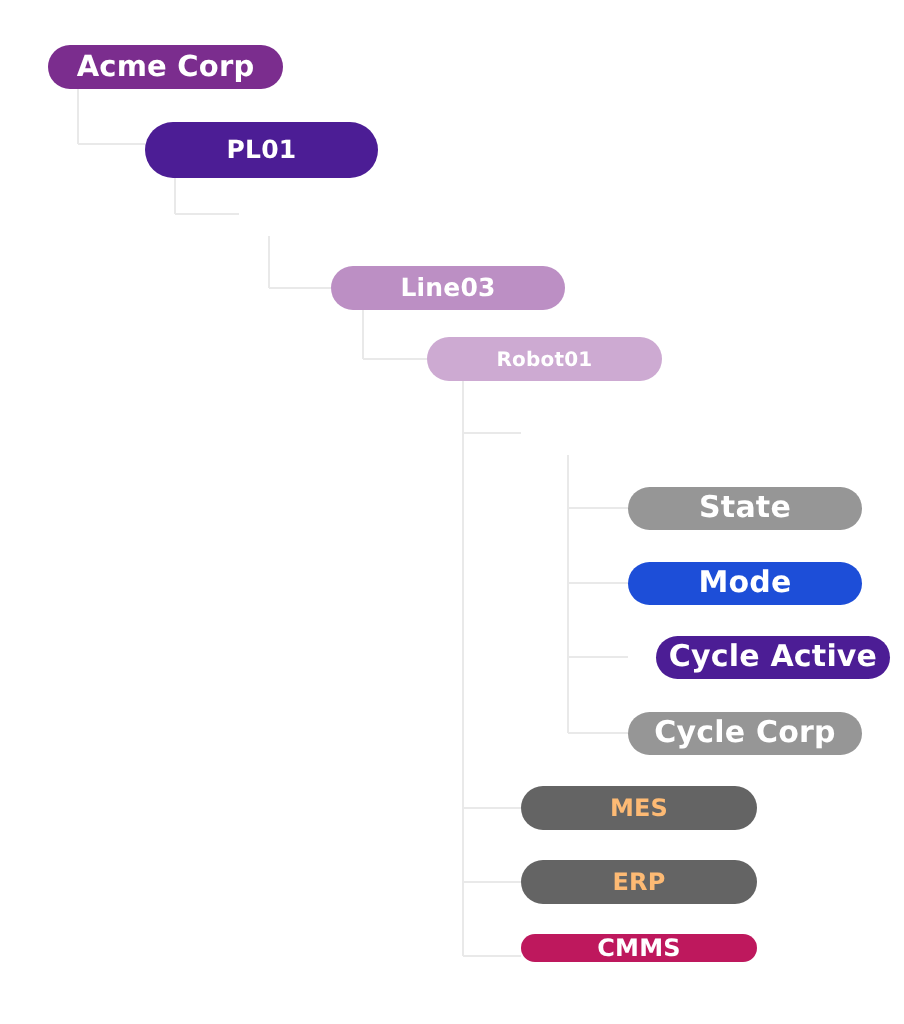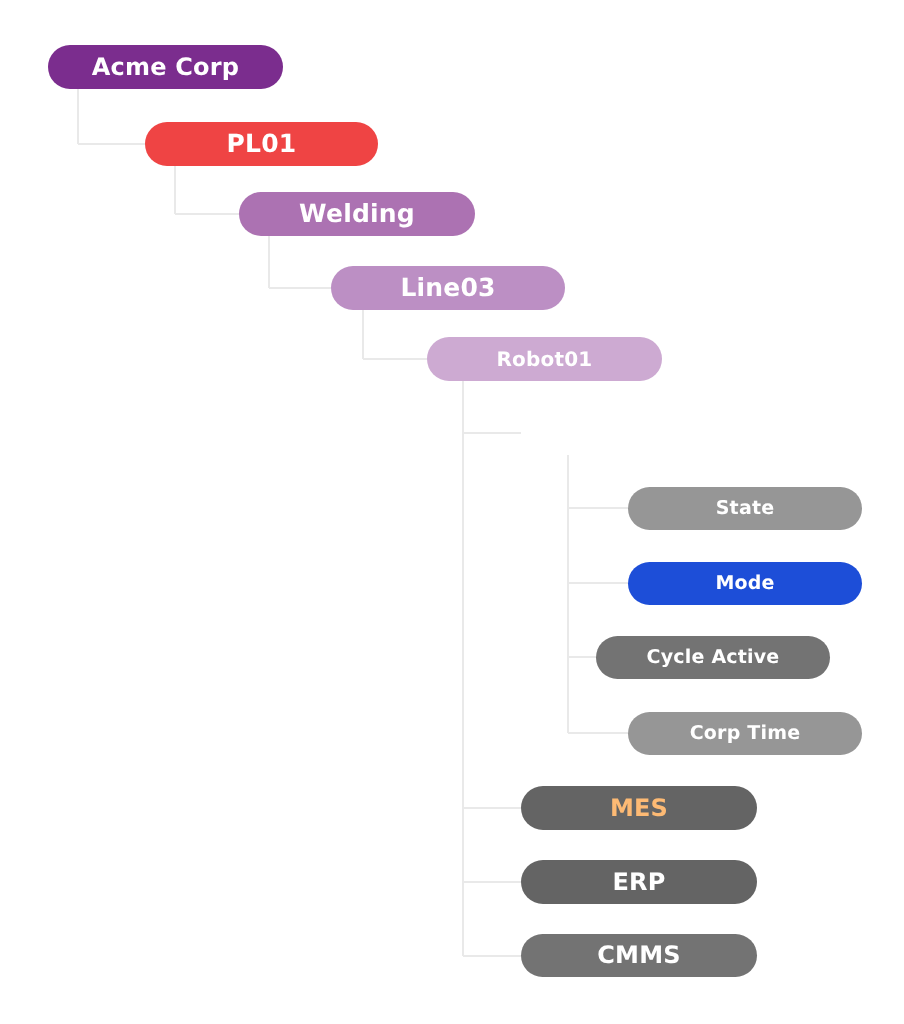--- a/index.html
+++ b/index.html
@@ -46,27 +46,27 @@
     white-space: nowrap;
     text-rendering: geometricPrecision;
     -webkit-font-smoothing: antialiased;
   }
   .node-label {
     display: block;
     line-height: 1;
     padding-bottom: 1px;
   }
   
-  .lvl-0 .node-label { font-size: 24px; }
+  .lvl-0 .node-label { font-size: 29px; }
   .lvl-1 .node-label { font-size: 25px; }
   .lvl-2 .node-label { font-size: 25px; }
   .lvl-3 .node-label { font-size: 25px; }
   .lvl-4 .node-label { font-size: 20px; }
   .lvl-5 .node-label { font-size: 24px; }
-  .lvl-6 .node-label { font-size: 19px; }
+  .lvl-6 .node-label { font-size: 30px; }
 </style>
 </head>
 <body>
 
 <div id="diagram-root">
 
   <svg id="connector-layer" viewBox="0 0 904 1024" width="904" height="1024" aria-hidden="true">
       <line x1="78" y1="89" x2="78" y2="144" stroke="#e9e9e9" stroke-width="2" stroke-linecap="butt" shape-rendering="crispEdges"></line>
       <line x1="78" y1="144" x2="145" y2="144" stroke="#e9e9e9" stroke-width="2" stroke-linecap="butt" shape-rendering="crispEdges"></line>
       <line x1="175" y1="166" x2="175" y2="214" stroke="#e9e9e9" stroke-width="2" stroke-linecap="butt" shape-rendering="crispEdges"></line>
@@ -84,48 +84,45 @@
       <line x1="568" y1="508" x2="628" y2="508" stroke="#e9e9e9" stroke-width="2" stroke-linecap="butt" shape-rendering="crispEdges"></line>
       <line x1="568" y1="583" x2="628" y2="583" stroke="#e9e9e9" stroke-width="2" stroke-linecap="butt" shape-rendering="crispEdges"></line>
       <line x1="568" y1="657" x2="628" y2="657" stroke="#e9e9e9" stroke-width="2" stroke-linecap="butt" shape-rendering="crispEdges"></line>
       <line x1="568" y1="733" x2="628" y2="733" stroke="#e9e9e9" stroke-width="2" stroke-linecap="butt" shape-rendering="crispEdges"></line>
     </svg>
 
   <div id="node-layer">
       <div class="node lvl-0" style="left: 48px; top: 45px; width: 235px; height: 44px; background: rgb(123, 45, 142); color: rgb(255, 255, 255);">
         <span class="node-label">Acme Corp</span>
       </div>
-      <div class="node lvl-1" style="left: 145px; top: 122px; width: 233px; height: 44px; background: #ef4444; color: rgb(255, 255, 255);">
+      <div class="node lvl-1" style="left: 145px; top: 122px; width: 233px; height: 56px; background: #4c1d95; color: rgb(255, 255, 255);">
         <span class="node-label">PL01</span>
-      </div>
-      <div class="node lvl-2" style="left: 239px; top: 192px; width: 236px; height: 44px; background: rgb(172, 114, 178); color: rgb(255, 255, 255);">
-        <span class="node-label">Welding</span>
       </div>
       <div class="node lvl-3" style="left: 331px; top: 266px; width: 234px; height: 44px; background: rgb(188, 143, 196); color: rgb(255, 255, 255);">
         <span class="node-label">Line03</span>
       </div>
       <div class="node lvl-4" style="left: 427px; top: 337px; width: 235px; height: 44px; background: rgb(205, 170, 210); color: rgb(255, 255, 255);">
         <span class="node-label">Robot01</span>
       </div>
       <div class="node lvl-6" style="left: 628px; top: 487px; width: 234px; height: 43px; background: rgb(150, 150, 150); color: rgb(255, 255, 255);">
         <span class="node-label">State</span>
       </div>
       <div class="node lvl-6" style="left: 628px; top: 562px; width: 234px; height: 43px; background: #1d4ed8; color: rgb(255, 255, 255);">
         <span class="node-label">Mode</span>
       </div>
-      <div class="node lvl-6" style="left: 596px; top: 636px; width: 234px; height: 43px; background: #737373; color: rgb(255, 255, 255);">
+      <div class="node lvl-6" style="left: 656px; top: 636px; width: 234px; height: 43px; background: #4c1d95; color: rgb(255, 255, 255);">
         <span class="node-label">Cycle Active</span>
       </div>
       <div class="node lvl-6" style="left: 628px; top: 712px; width: 234px; height: 43px; background: rgb(150, 150, 150); color: rgb(255, 255, 255);">
-        <span class="node-label">Corp Time</span>
+        <span class="node-label">Cycle Corp</span>
       </div>
       <div class="node lvl-5" style="left: 521px; top: 786px; width: 236px; height: 44px; background: rgb(100, 100, 100); color: #fdba74;">
         <span class="node-label">MES</span>
       </div>
-      <div class="node lvl-5" style="left: 521px; top: 860px; width: 236px; height: 44px; background: rgb(100, 100, 100); color: #ffffff;">
+      <div class="node lvl-5" style="left: 521px; top: 860px; width: 236px; height: 44px; background: rgb(100, 100, 100); color: #fdba74;">
         <span class="node-label">ERP</span>
       </div>
-      <div class="node lvl-5" style="left: 521px; top: 934px; width: 236px; height: 43px; background: #737373; color: rgb(255, 255, 255);">
+      <div class="node lvl-5" style="left: 521px; top: 934px; width: 236px; height: 28px; background: #be185d; color: rgb(255, 255, 255);">
         <span class="node-label">CMMS</span>
       </div>
     </div>
 
 </div>
 
 </body></html>

